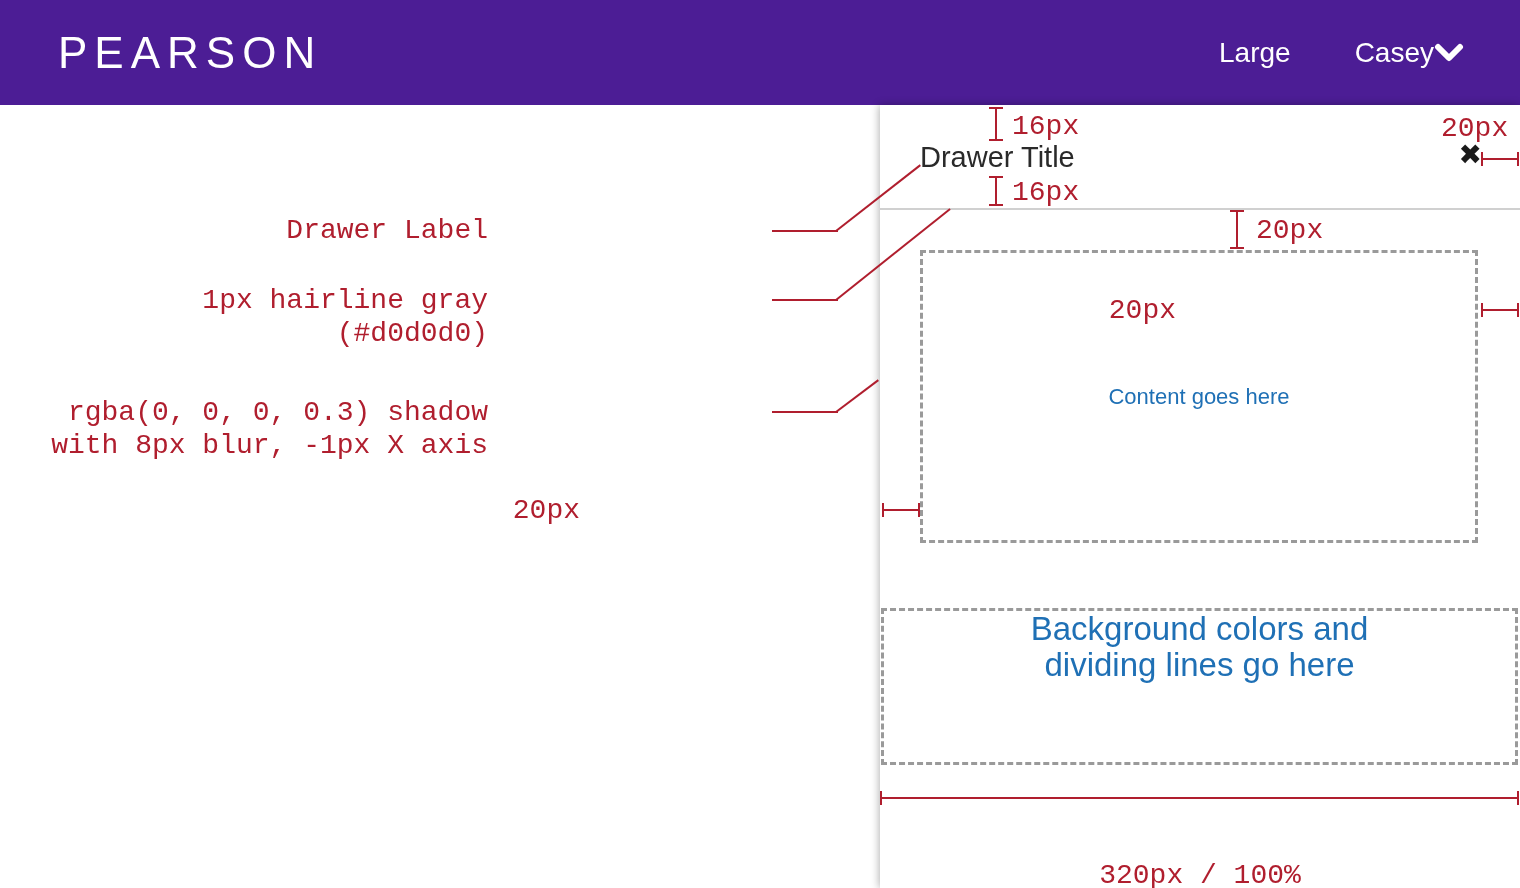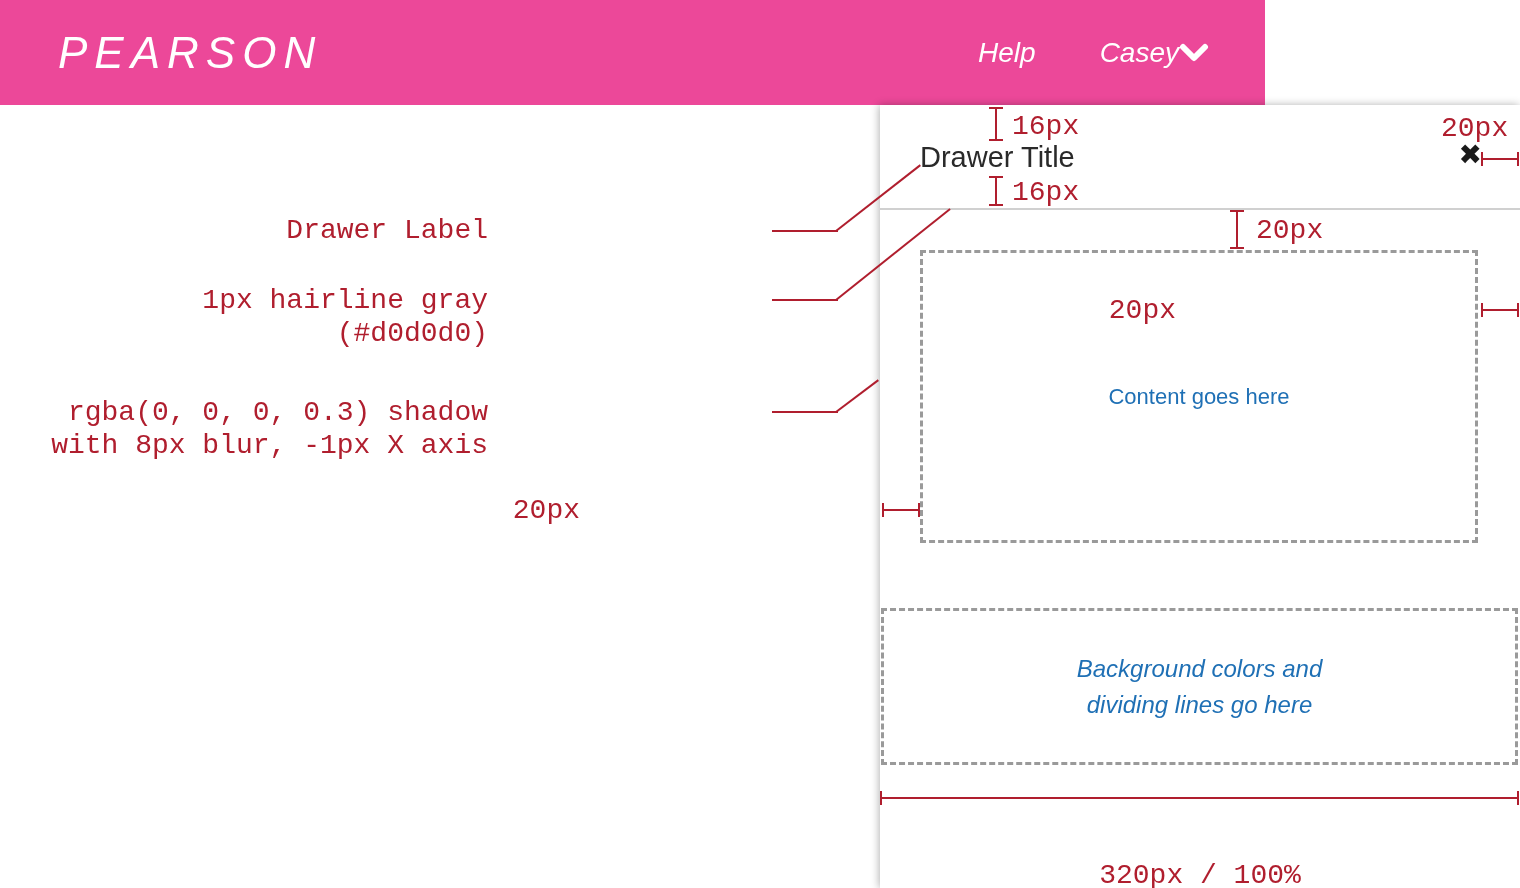--- a/index.html
+++ b/index.html
@@ -6,41 +6,41 @@
     --red:#b01e2e;
     --blue:#1f70b5;
     --hairline:#d0d0d0;
   }
   *{margin:0;padding:0;box-sizing:border-box;}
   html,body{background:#fff;}
   body{font-family:"Liberation Sans", sans-serif;}
   .page{position:relative;width:1520px;height:888px;overflow:hidden;background:#fff;}
 
   
-  .topbar{position:absolute;left:0;top:0;width:1265px;height:105px;background:#ec4899;
-    display:flex;align-items:center;justify-content:space-between;font-style:italic;}
+  .topbar{position:absolute;left:0;top:0;width:1520px;height:105px;background:#4c1d95;
+    display:flex;align-items:center;justify-content:space-between;}
   .brand{color:#fff;font-size:44px;letter-spacing:7px;font-weight:400;margin-left:58px;}
   .topnav{display:flex;align-items:center;gap:64px;margin-right:56px;}
   .nav-link{color:#fff;font-size:28px;cursor:pointer;text-decoration:none;}
   .nav-user{color:#fff;font-size:28px;cursor:pointer;display:flex;align-items:center;gap:0;text-decoration:none;}
   .chev{display:inline-flex;align-items:center;}
 
   
   .drawer{position:absolute;left:880px;top:105px;width:640px;height:783px;background:#fff;
     box-shadow:-1px 0 8px rgba(0,0,0,0.3);}
   .drawer-title{position:absolute;left:40px;top:36px;font-size:29px;font-weight:400;color:#2a2a2a;}
   .drawer-close{position:absolute;right:38px;top:36px;background:none;border:none;cursor:pointer;line-height:1;}
   .close-x{font-size:28px;font-weight:700;color:#1a1a1a;font-family:"DejaVu Sans", sans-serif;}
   .hairline{position:absolute;left:0;top:103px;width:640px;height:2px;background:var(--hairline);}
   .content-box{position:absolute;left:40px;top:145px;width:558px;height:293px;
     border:3px dashed #9a9a9a;display:flex;align-items:center;justify-content:center;
     color:var(--blue);font-size:22px;}
   .bg-box{position:absolute;left:1px;top:503px;width:637px;height:157px;
-    border:3px dashed #9a9a9a;display:flex;align-items:center;justify-content:center;
-    color:var(--blue);font-size:24px;text-align:center;line-height:36px;font-style:italic;}
+    border:3px dashed #9a9a9a;display:flex;align-items:flex-start;justify-content:center;
+    color:var(--blue);font-size:33px;text-align:center;line-height:36px;}
 
   
   .annotations{position:absolute;left:0;top:0;width:1248px;height:888px;pointer-events:none;
     font-family:"Liberation Mono", monospace;color:var(--red);}
   .mlabel{position:absolute;font-size:28px;white-space:pre;line-height:33px;}
   .mlabel.right{text-align:right;}
   .mlabel.center{text-align:center;}
   .vmeasure{position:absolute;width:2px;background:var(--red);}
   .vmeasure::before,.vmeasure::after{content:"";position:absolute;left:-6px;width:14px;height:2px;background:var(--red);}
   .vmeasure::before{top:0;}
@@ -52,21 +52,21 @@
   .leader{position:absolute;height:2px;background:var(--red);transform-origin:0 50%;}
 </style>
 </head>
 <body>
 
 <div class="page">
 
   <header class="topbar">
     <div class="brand">PEARSON</div>
     <nav class="topnav">
-      <a class="nav-link">Help</a>
+      <a class="nav-link">Large</a>
       <a class="nav-user">
         <span>Casey</span>
         <span class="chev">
           <svg width="30" height="20" viewBox="0 0 30 20">
             <path d="M4 4 L15 15 L26 4" fill="none" stroke="#ffffff" stroke-width="6" stroke-linecap="round" stroke-linejoin="round"></path>
           </svg>
         </span>
       </a>
     </nav>
   </header>

